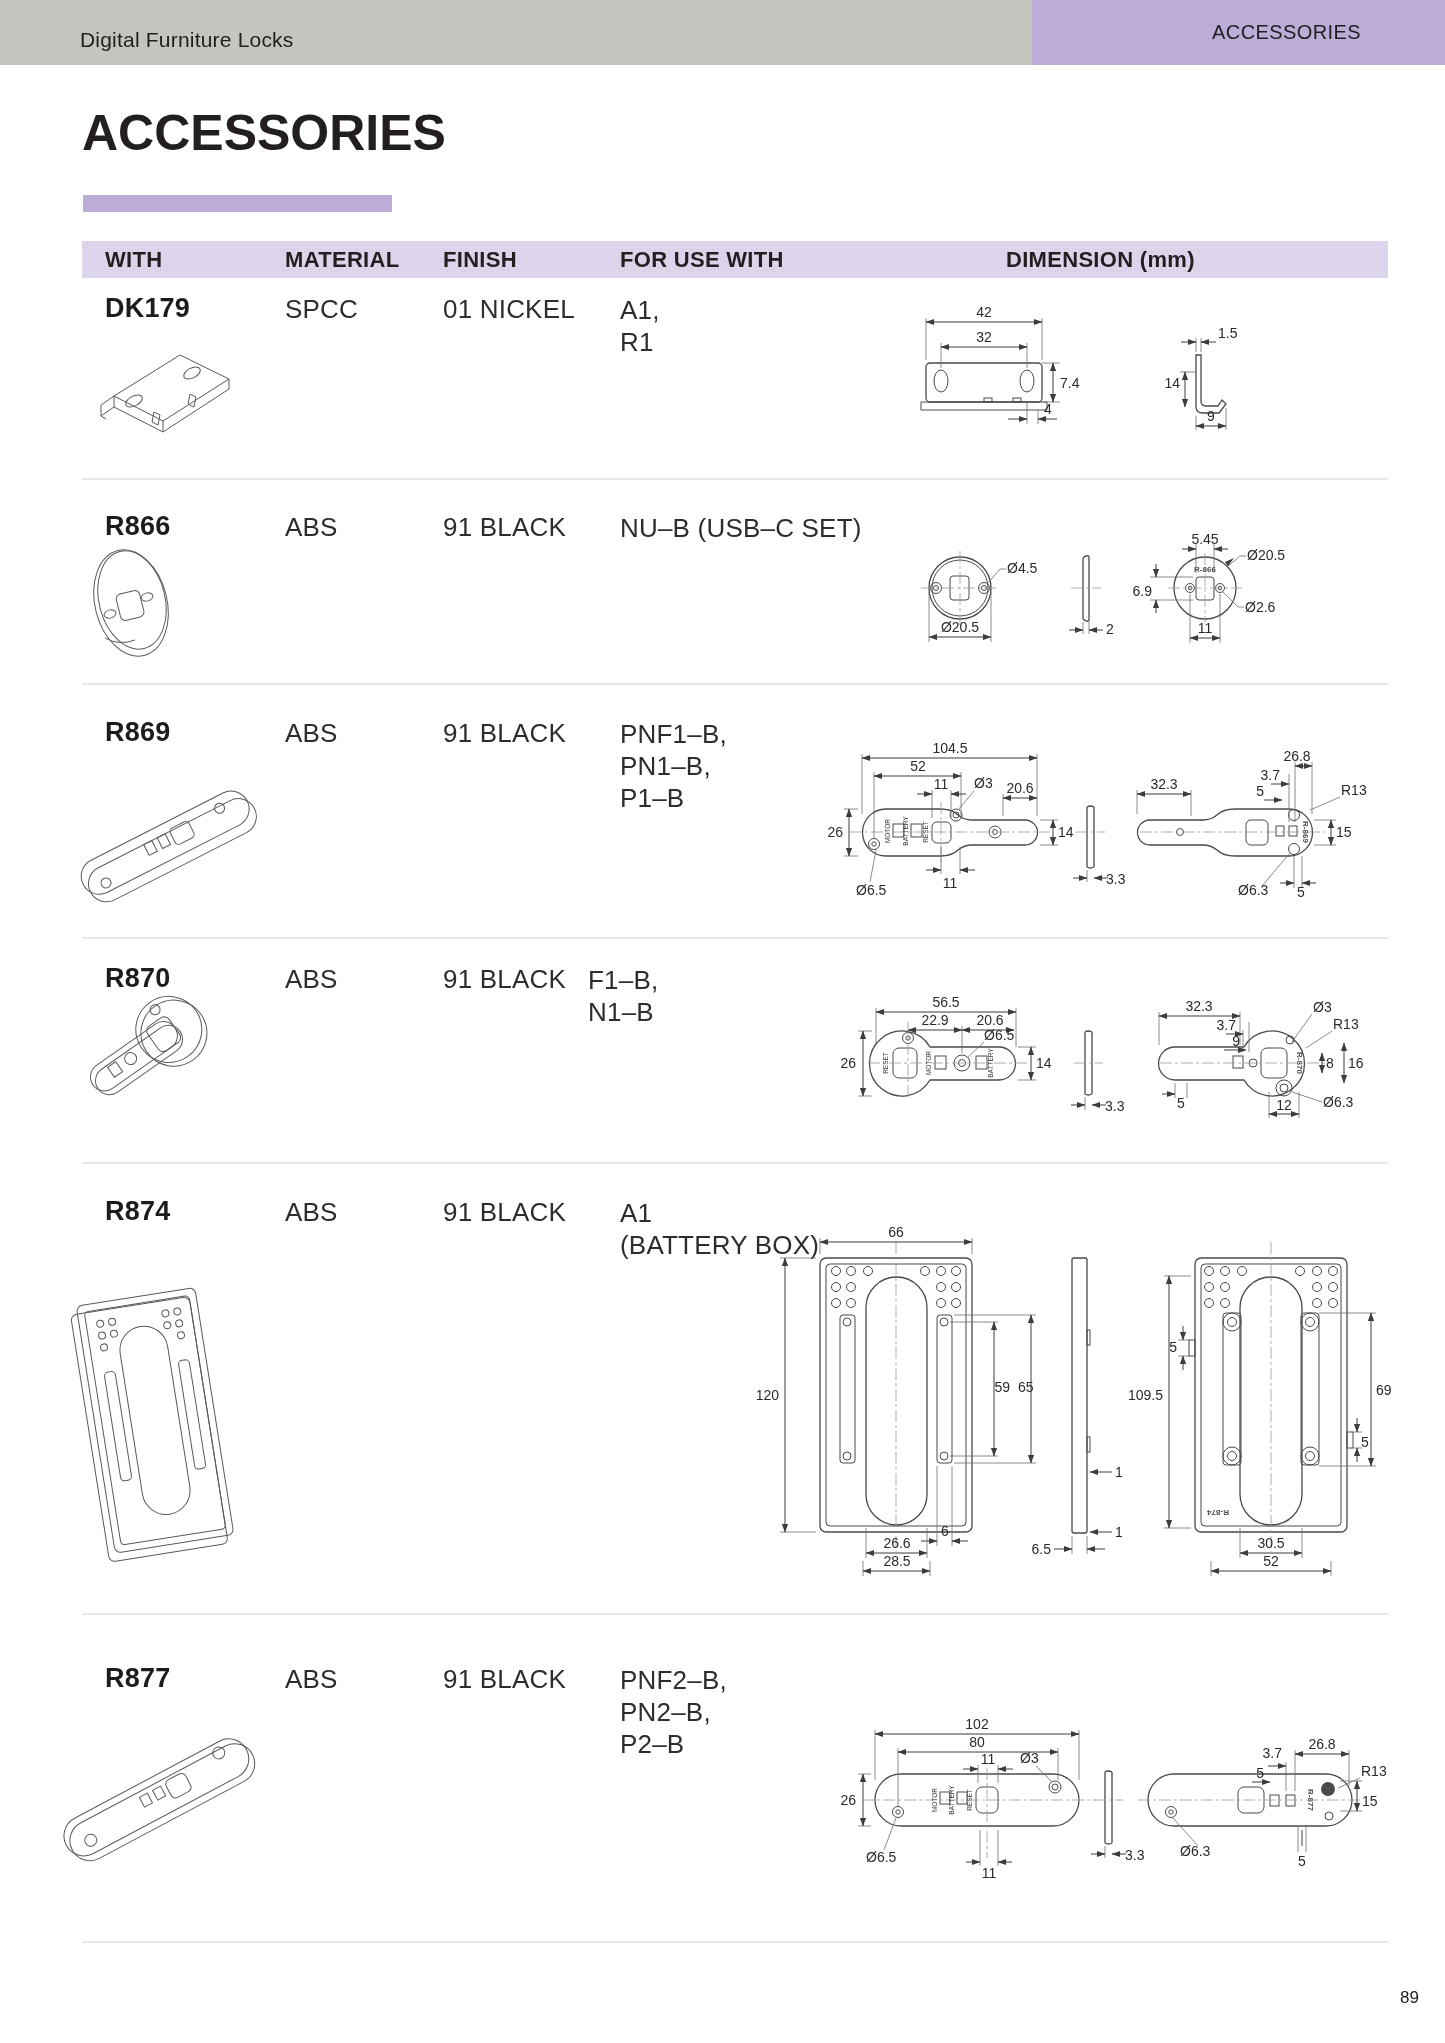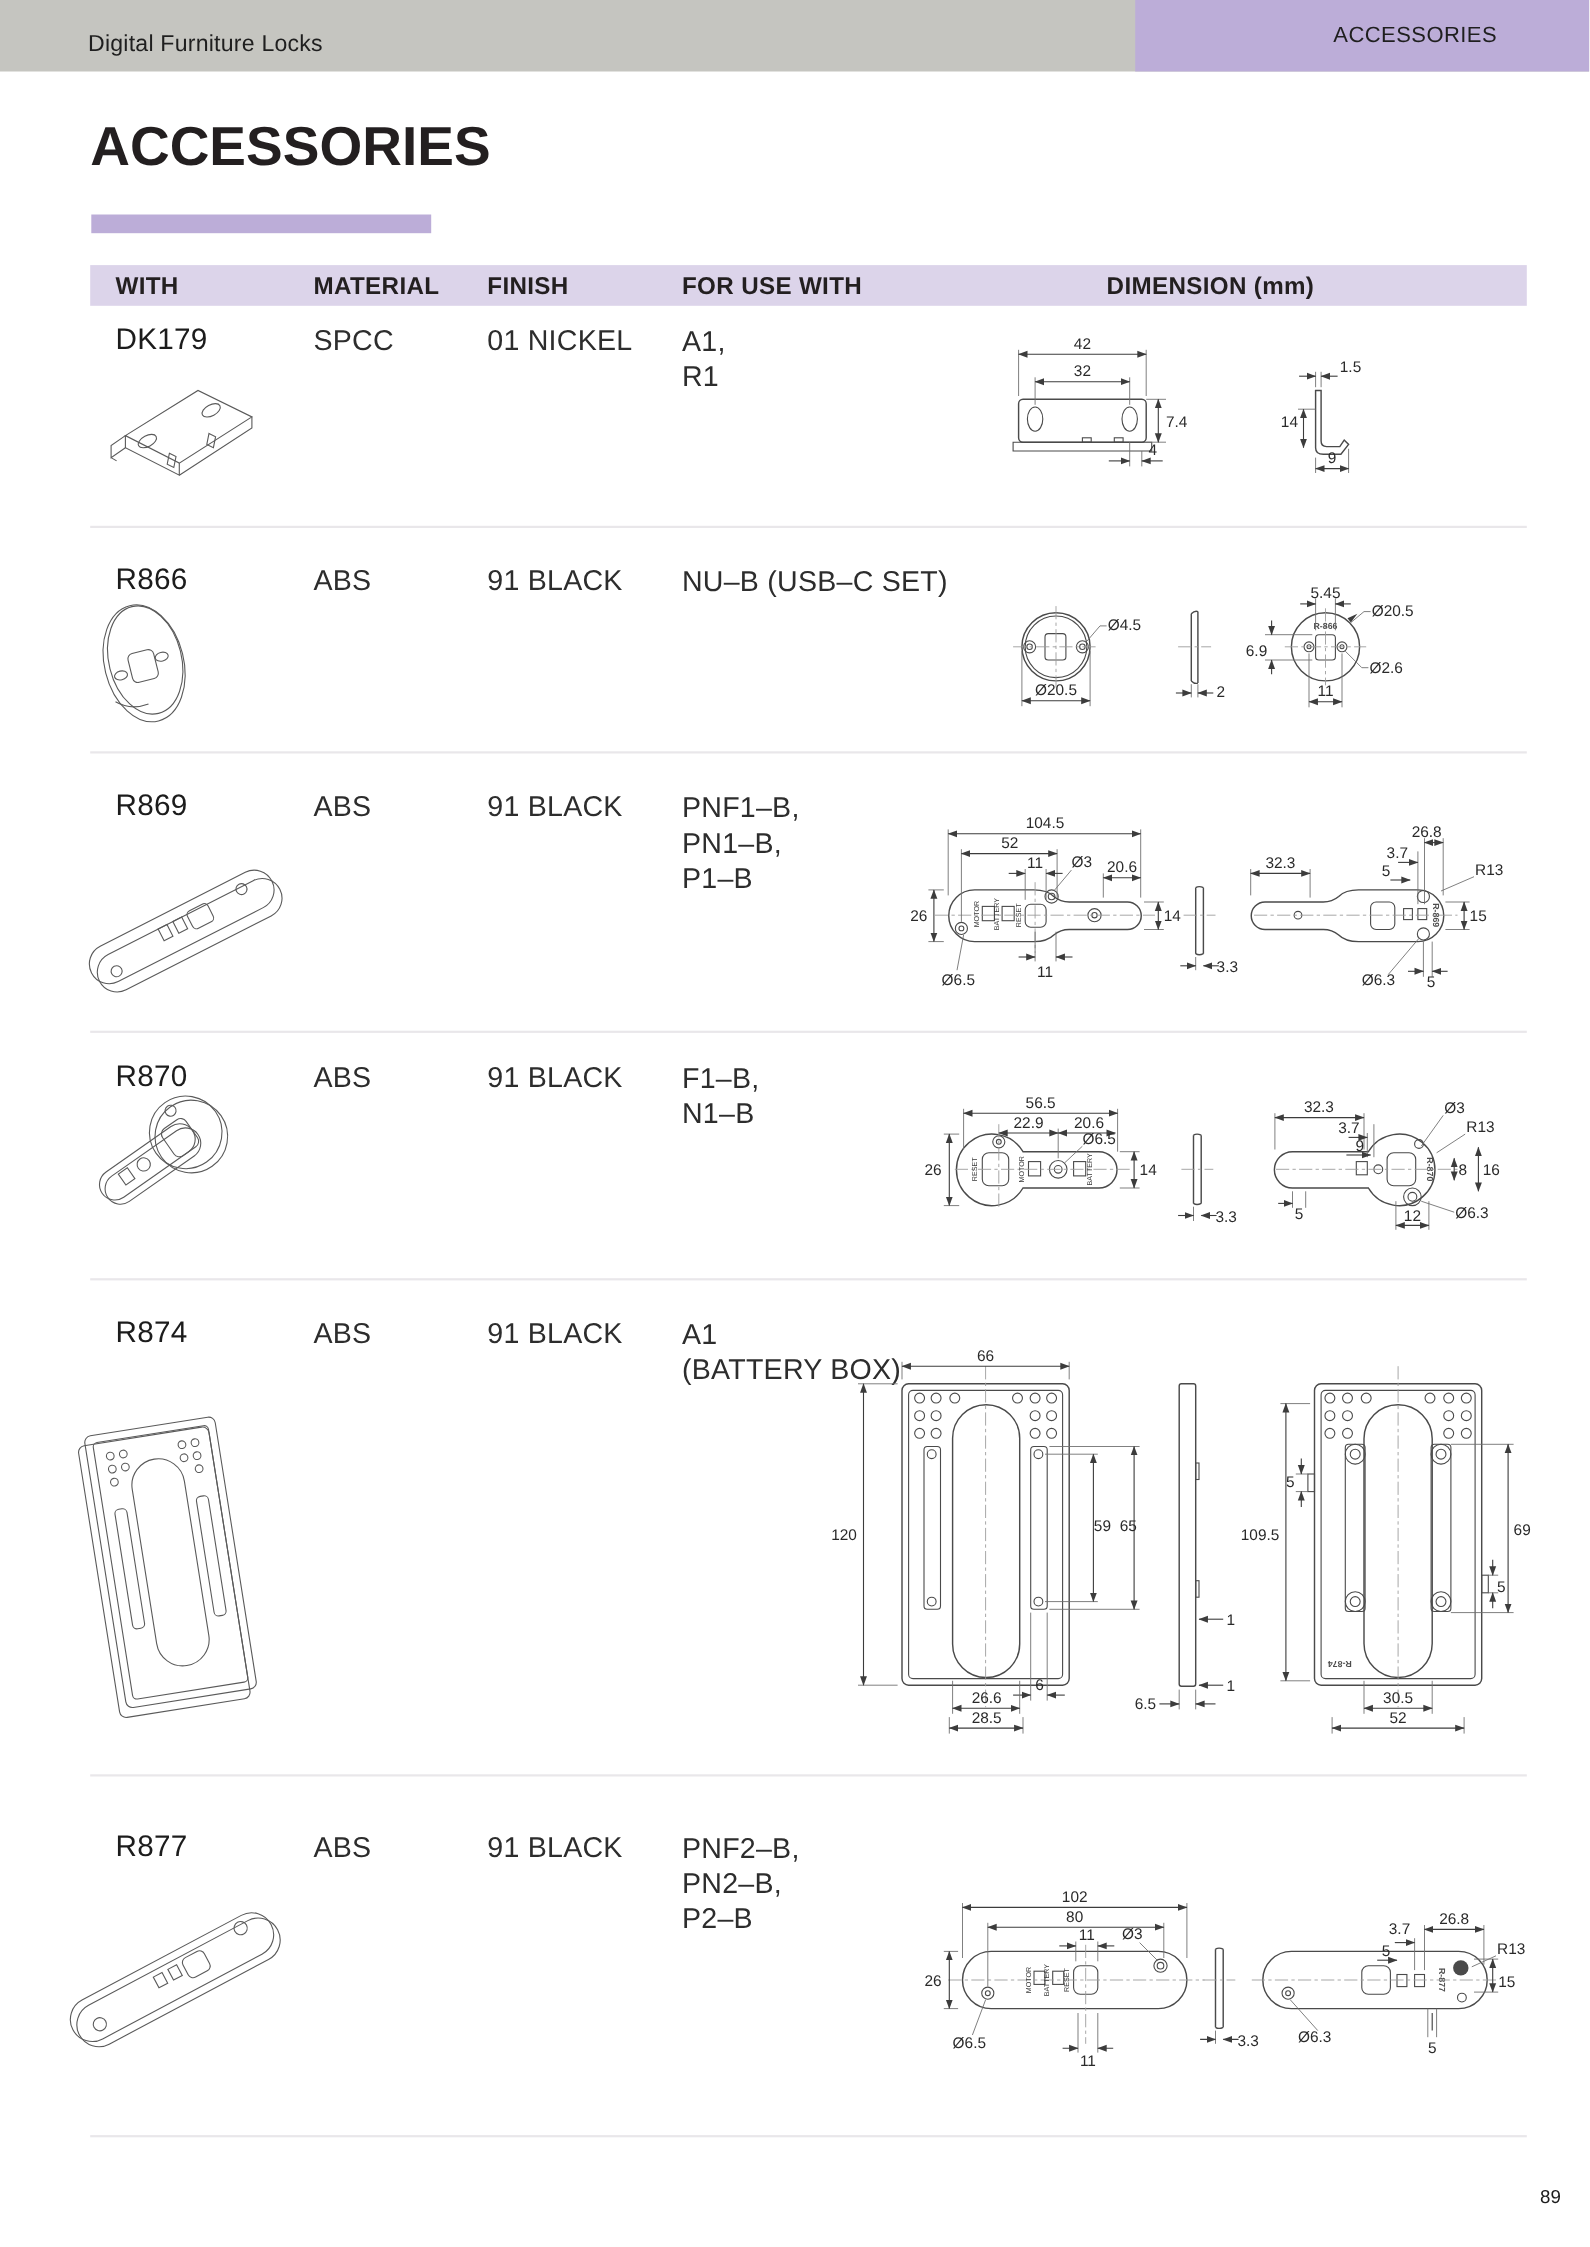--- a/index.html
+++ b/index.html
@@ -15,21 +15,21 @@
   
   .page-title{position:absolute;left:82px;top:104px;font-size:50px;font-weight:800;
               color:#231f20;letter-spacing:0;}
   .title-underline{position:absolute;left:83px;top:195px;width:309px;height:17px;background:#bcadd8;}
   
   .thead{position:absolute;left:82px;top:241px;width:1306px;height:37px;background:#dcd4ea;}
   .th{position:absolute;top:0;height:37px;display:flex;align-items:center;font-size:22px;
       font-weight:700;color:#231f20;letter-spacing:.3px;}
   
   .row{position:absolute;left:0;width:1445px;}
-  .code{position:absolute;font-size:27px;font-weight:400;color:#1c1c1c;letter-spacing:.2px;}
+  .code{position:absolute;font-size:27px;font-weight:700;color:#1c1c1c;letter-spacing:.2px;}
   .cell{position:absolute;font-size:26px;color:#2d2d2d;letter-spacing:.2px;}
   .use div{line-height:32px;}
   .hr{position:absolute;left:82px;width:1306px;height:2px;background:#e9e7ea;}
   .pagenum{position:absolute;right:26px;top:1988px;font-size:17px;color:#1c1c1c;}
   svg{position:absolute;overflow:visible;}
   
   .ln{fill:none;stroke:#4a4a4a;stroke-width:1.3;}
   .ln2{fill:none;stroke:#4a4a4a;stroke-width:1;}
   .thin{fill:none;stroke:#5a5a5a;stroke-width:1;}
   .xl{stroke:#6e6e6e;stroke-width:.8;fill:none;}
@@ -318,21 +318,21 @@
       <line class="dl" x1="1316" y1="879" x2="1302" y2="879" marker-end="url(#ah)"></line>
       <text class="dt" x="1301" y="893">5</text>
     </svg>
   </section>
   <div class="hr" style="top:937px"></div>
 
   <section class="row" style="top:937px;height:164px">
     <div class="code" style="left:105px;top:26px">R870</div>
     <div class="cell" style="left:285px;top:27px">ABS</div>
     <div class="cell" style="left:443px;top:27px">91 BLACK</div>
-    <div class="cell use" style="left:620px;top:27px">
+    <div class="cell use" style="left:588px;top:27px">
       <div>F1–B,</div>
       <div>N1–B</div>
     </div>
     <svg class="thumb" style="left:75px;top:48px" width="150" height="165" viewBox="0 0 150 165">
       <g transform="rotate(-35 75 82)">
         <circle class="thin" cx="112" cy="62" r="33" transform="translate(2 6)"></circle>
         <circle class="thin" cx="112" cy="62" r="33"></circle>
         <rect class="thin" x="18" y="50" width="100" height="28" rx="14" transform="translate(2 6)"></rect>
         <rect class="thin" x="18" y="50" width="100" height="28" rx="14"></rect>
         <rect class="thin" x="92" y="48" width="26" height="30" rx="6"></rect>

